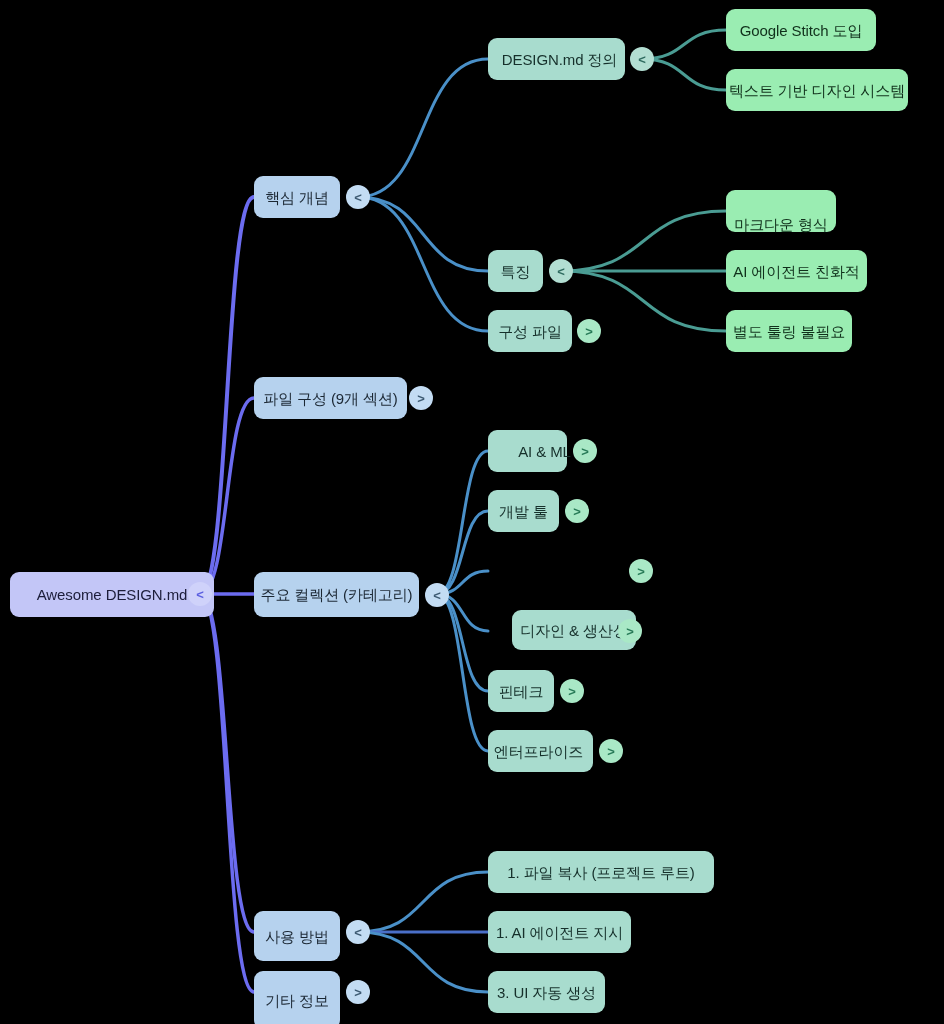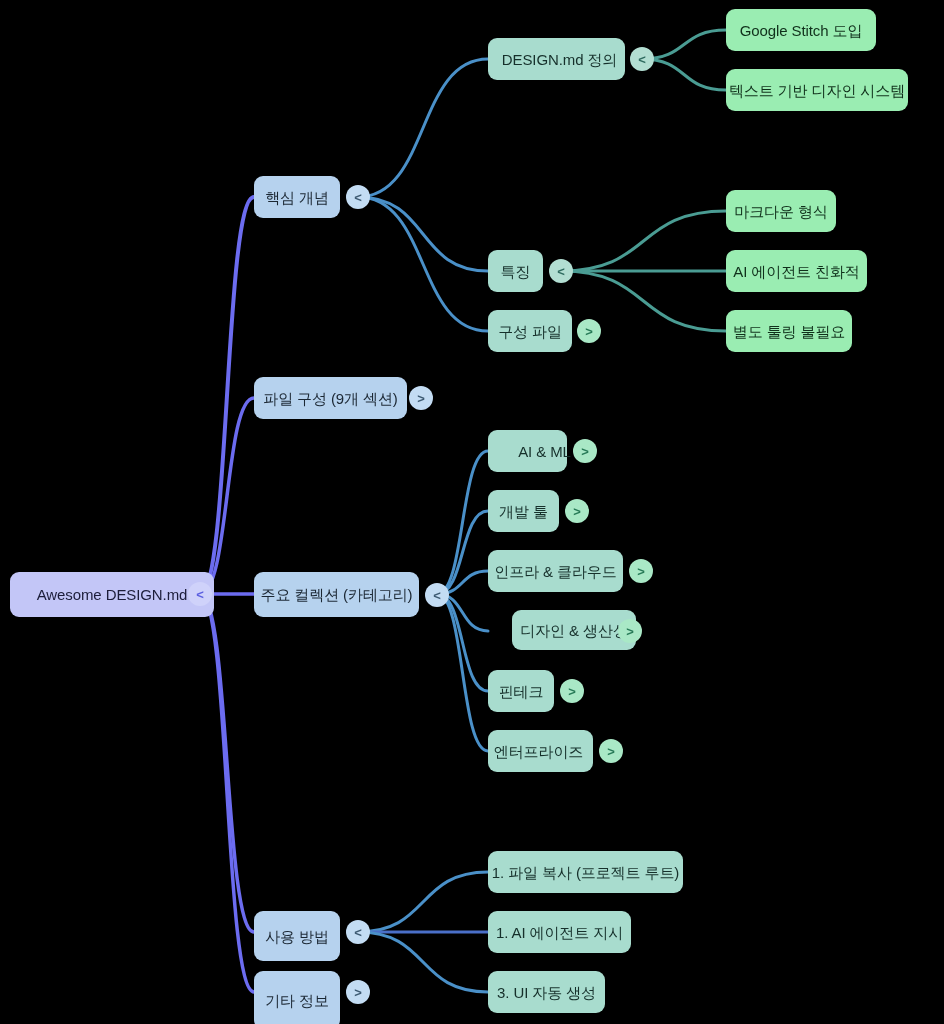--- a/index.html
+++ b/index.html
@@ -109,52 +109,49 @@
     </div>
     <div class="toggle leafp" style="left: 577px; top: 319px;">&gt;</div>
     <div class="node lvl2" style="left: 488px; top: 430px; width: 79px; height: 42px; padding-left: 48px;">
       <span>AI &amp; ML</span>
     </div>
     <div class="toggle leafp" style="left: 573px; top: 439px;">&gt;</div>
     <div class="node lvl2" style="left: 488px; top: 490px; width: 71px; height: 42px;">
       <span>개발 툴</span>
     </div>
     <div class="toggle leafp" style="left: 565px; top: 499px;">&gt;</div>
-    <div class="node lvl2" style="left: 488px; top: 550px; width: 135px; height: 42px;">
-      <span>인프라 &amp; 클라우드</span>
-    </div>
     <div class="toggle leafp" style="left: 629px; top: 559px;">&gt;</div>
     <div class="node lvl2" style="left: 512px; top: 610px; width: 124px; height: 40px;">
       <span>디자인 &amp; 생산성</span>
     </div>
     <div class="toggle leafp" style="left: 618px; top: 619px;">&gt;</div>
     <div class="node lvl2" style="left: 488px; top: 670px; width: 66px; height: 42px;">
       <span>핀테크</span>
     </div>
     <div class="toggle leafp" style="left: 560px; top: 679px;">&gt;</div>
     <div class="node lvl2" style="left: 488px; top: 730px; width: 105px; height: 42px; padding-left: 10px;">
       <span>엔터프라이즈</span>
     </div>
     <div class="toggle leafp" style="left: 599px; top: 739px;">&gt;</div>
-    <div class="node lvl2" style="left: 488px; top: 851px; width: 195px; height: 42px;">
+    <div class="node lvl2" style="left: 488px; top: 851px; width: 226px; height: 42px;">
       <span>1. 파일 복사 (프로젝트 루트)</span>
     </div>
     <div class="node lvl2" style="left: 488px; top: 911px; width: 143px; height: 42px;">
       <span>1. AI 에이전트 지시</span>
     </div>
     <div class="node lvl2" style="left: 488px; top: 971px; width: 117px; height: 42px;">
       <span>3. UI 자동 생성</span>
     </div>
     <div class="node leaf" style="left: 726px; top: 9px; width: 150px; height: 42px;">
       <span>Google Stitch 도입</span>
     </div>
     <div class="node leaf" style="left: 726px; top: 69px; width: 182px; height: 42px;">
       <span>텍스트 기반 디자인 시스템</span>
     </div>
-    <div class="node leaf" style="left: 726px; top: 190px; width: 110px; height: 42px;">
+    <div class="node leaf" style="left: 726px; top: 190px; width: 110px; height: 42px; align-items: flex-end;">
       <span>마크다운 형식</span>
     </div>
     <div class="node leaf" style="left: 726px; top: 250px; width: 141px; height: 42px;">
       <span>AI 에이전트 친화적</span>
     </div>
     <div class="node leaf" style="left: 726px; top: 310px; width: 126px; height: 42px;">
       <span>별도 툴링 불필요</span>
     </div>
   </div>
 

